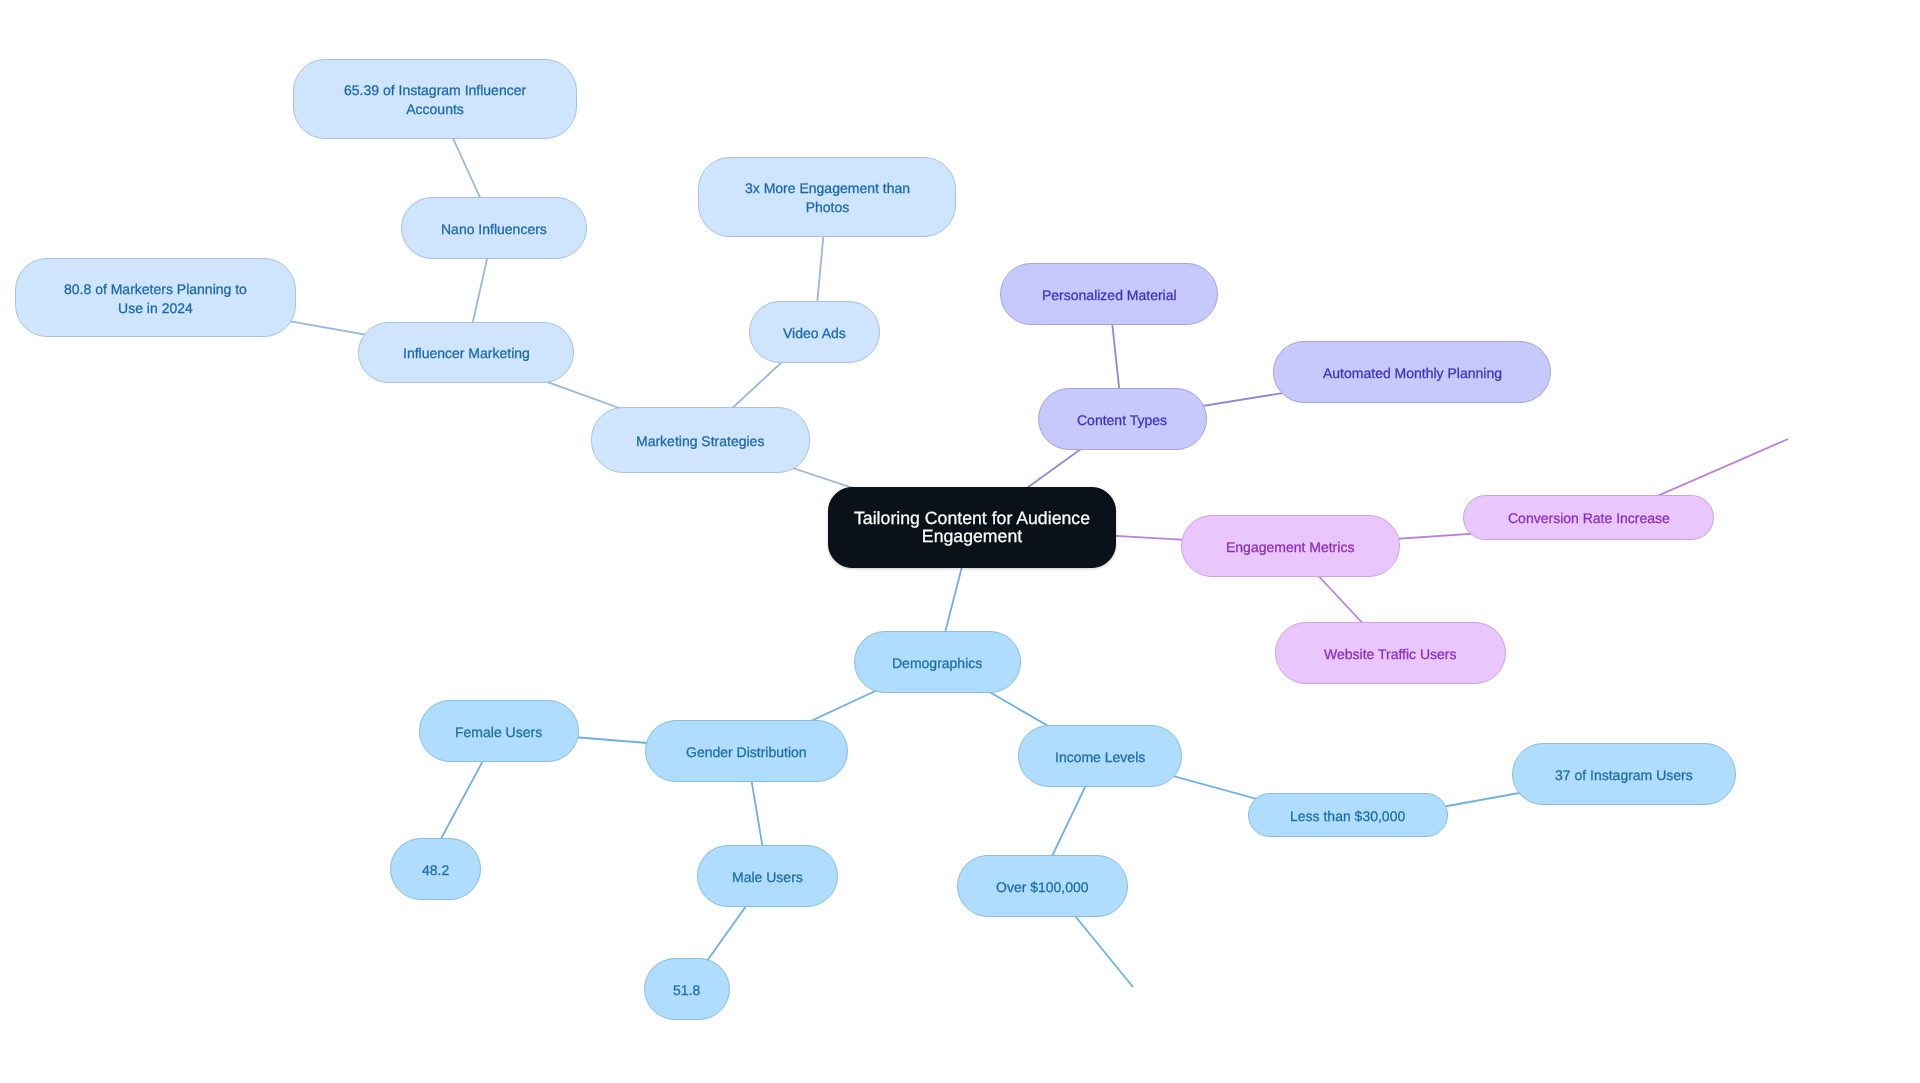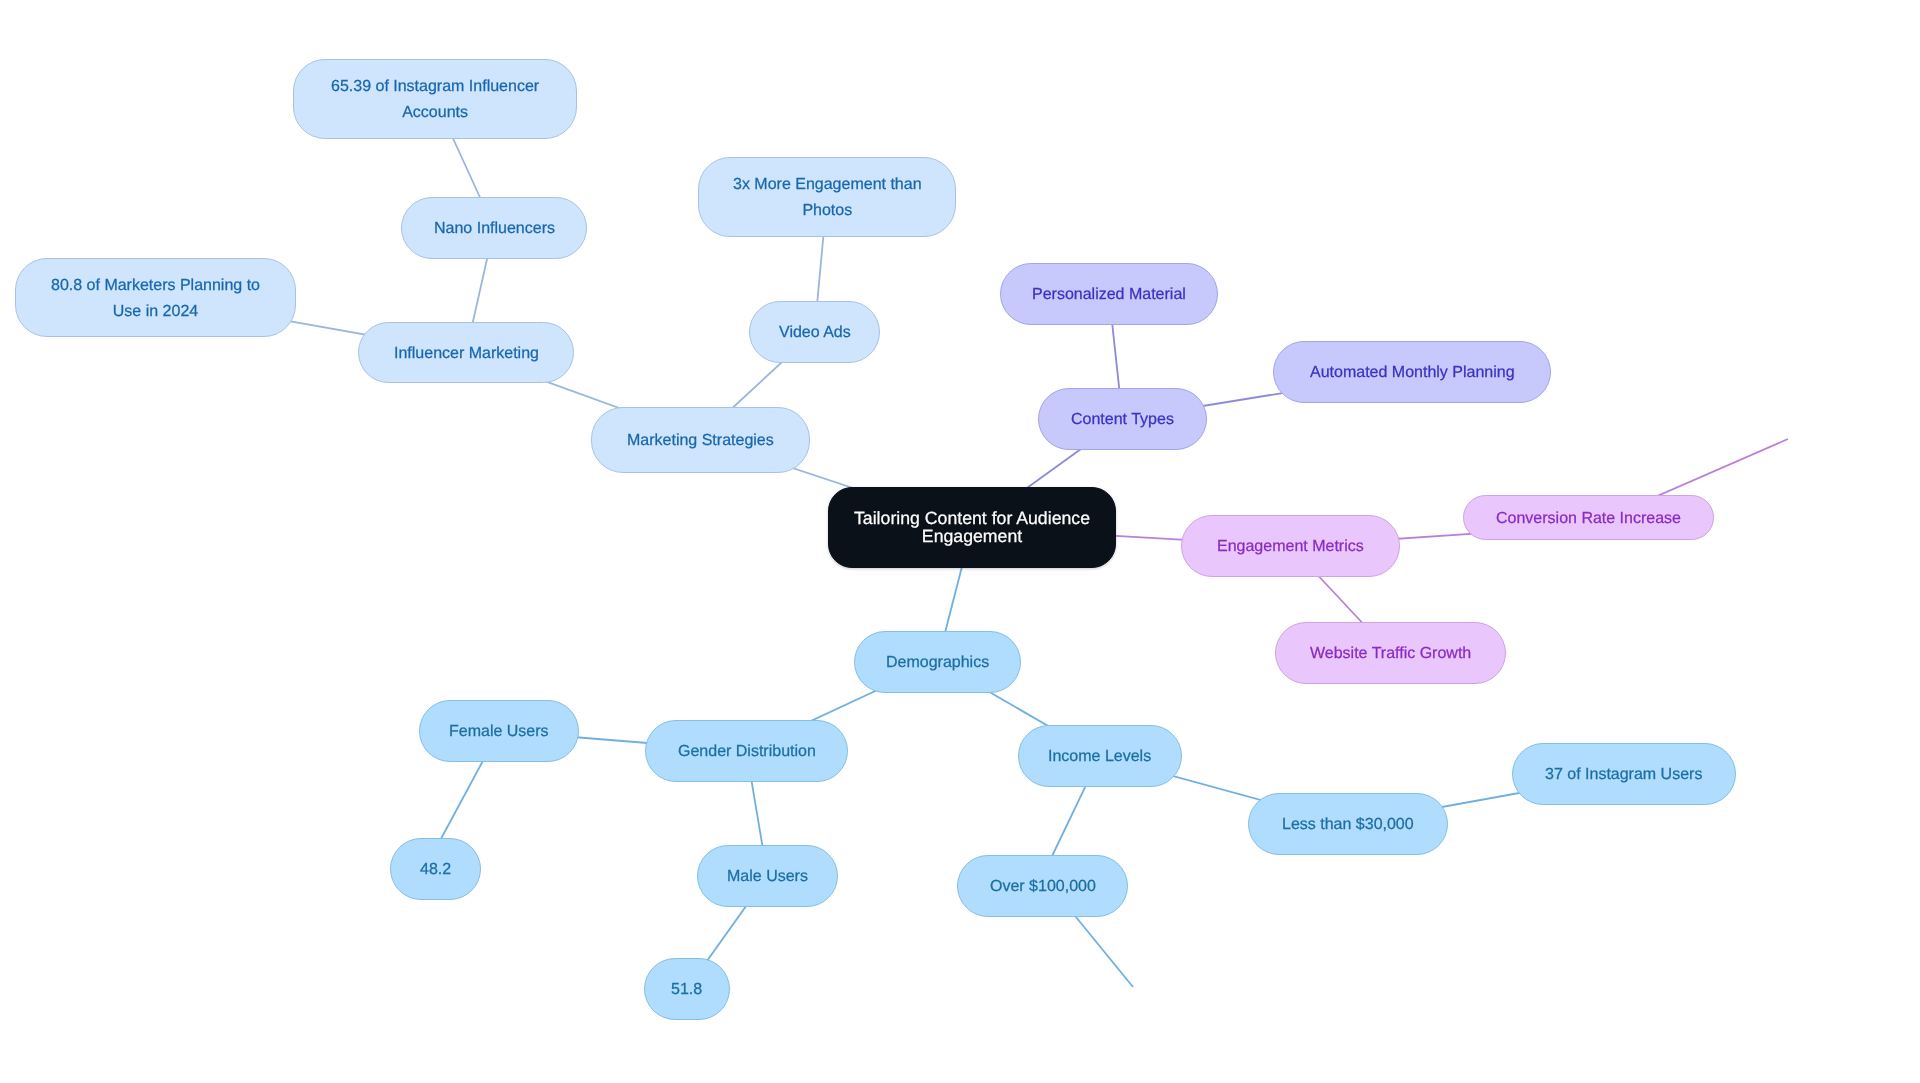--- a/index.html
+++ b/index.html
@@ -10,21 +10,21 @@
   #canvas{position:relative;width:1920px;height:1083px;background:#ffffff;}
   #edge-layer{position:absolute;left:0;top:0;}
   #node-layer{position:absolute;left:0;top:0;width:1920px;height:1083px;}
   .edge{fill:none;stroke-width:1.8px;stroke-linecap:butt;}
   .e-blue-light{stroke:#9ab6dc;}
   .e-blue{stroke:#6fb0e0;}
   .e-purple{stroke:#8c8ad8;}
   .e-pink{stroke:#bb7fd6;}
   .node{position:absolute;box-sizing:border-box;display:flex;align-items:center;
         justify-content:center;text-align:center;border-radius:32px;
-        border:1px solid transparent;font-size:16px;line-height:26px;}
+        border:1px solid transparent;font-size:14px;line-height:19px;}
   .node .lbl{display:block;white-space:pre;transform:translateY(1px);will-change:transform;
               -webkit-text-stroke:0.25px currentColor;}
   .s-blue-light{background:#cfe5fd;border-color:#a9c2e3;color:#1867ae;}
   .s-blue{background:#b0dcfd;border-color:#86bfe3;color:#1b6ea3;}
   .s-purple{background:#c7c9fd;border-color:#a3a5e4;color:#3a32c2;}
   .s-pink{background:#e9c7fc;border-color:#cda4df;color:#8a2bc4;}
   .s-dark{background:#0b1119;border-color:#0b1119;color:#ffffff;border-radius:24px;
           font-size:17.7px;line-height:17.9px;
           box-shadow:0 1px 3px rgba(11,17,25,.22);}
   .s-dark .lbl{transform:translateY(0px);}
@@ -100,21 +100,21 @@
     <span class="lbl">Tailoring Content for Audience
 Engagement</span>
   </div>
   <div class="node s-pink" style="left: 1463px; top: 495px; width: 251px; height: 45px;">
     <span class="lbl">Conversion Rate Increase</span>
   </div>
   <div class="node s-pink" style="left: 1181px; top: 515px; width: 219px; height: 62px;">
     <span class="lbl">Engagement Metrics</span>
   </div>
   <div class="node s-pink" style="left: 1275px; top: 622px; width: 231px; height: 62px;">
-    <span class="lbl">Website Traffic Growth</span>
+    <span class="lbl">Website Traffic Users</span>
   </div>
   <div class="node s-blue" style="left: 854px; top: 631px; width: 167px; height: 62px;">
     <span class="lbl">Demographics</span>
   </div>
   <div class="node s-blue" style="left: 419px; top: 700px; width: 160px; height: 62px;">
     <span class="lbl">Female Users</span>
   </div>
   <div class="node s-blue" style="left: 645px; top: 720px; width: 203px; height: 62px;">
     <span class="lbl">Gender Distribution</span>
   </div>
@@ -123,21 +123,21 @@
   </div>
   <div class="node s-blue" style="left: 390px; top: 838px; width: 91px; height: 62px; align-items: center;">
     <span class="lbl">48.2</span>
   </div>
   <div class="node s-blue" style="left: 697px; top: 845px; width: 141px; height: 62px;">
     <span class="lbl">Male Users</span>
   </div>
   <div class="node s-blue" style="left: 957px; top: 845px; width: 171px; height: 62px; margin-top: 10px;">
     <span class="lbl">Over $100,000</span>
   </div>
-  <div class="node s-blue" style="left: 1248px; top: 793px; width: 200px; height: 62px;">
+  <div class="node s-blue" style="left: 1248px; top: 793px; width: 200px; height: 44px;">
     <span class="lbl">Less than $30,000</span>
   </div>
   <div class="node s-blue" style="left: 1512px; top: 743px; width: 224px; height: 62px;">
     <span class="lbl">37 of Instagram Users</span>
   </div>
   <div class="node s-blue" style="left: 644px; top: 958px; width: 86px; height: 62px;">
     <span class="lbl">51.8</span>
   </div>
   </div>
 

